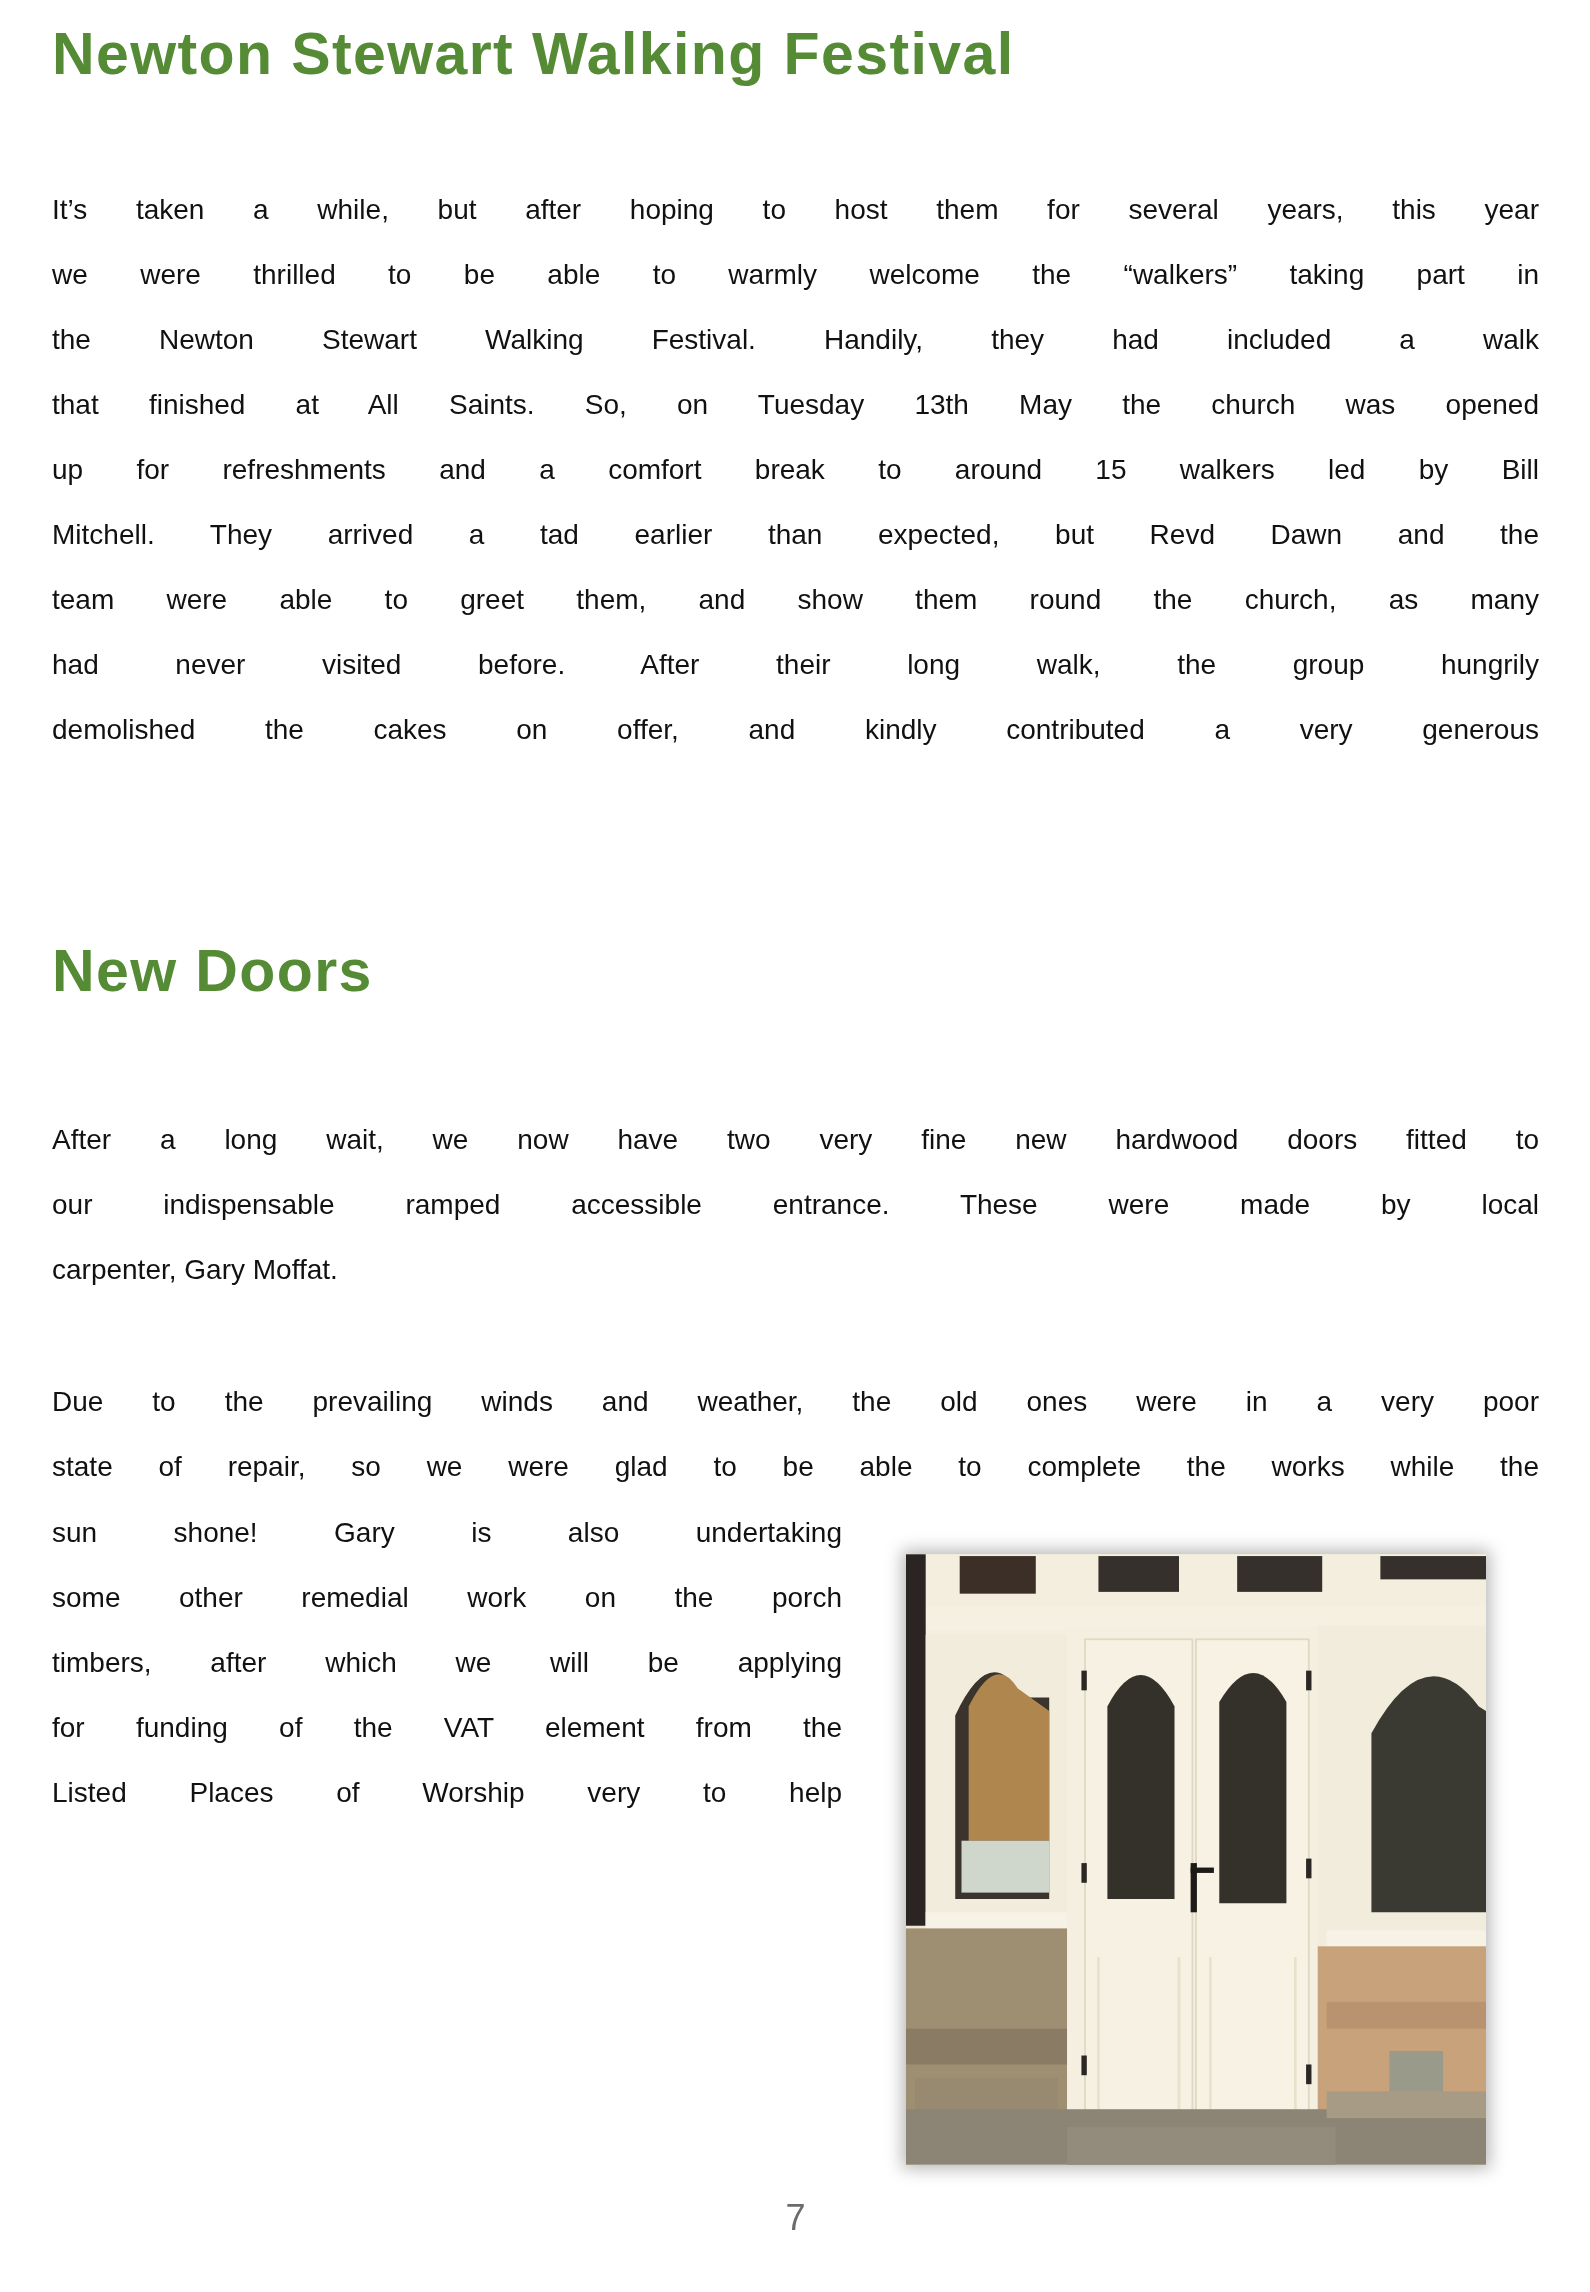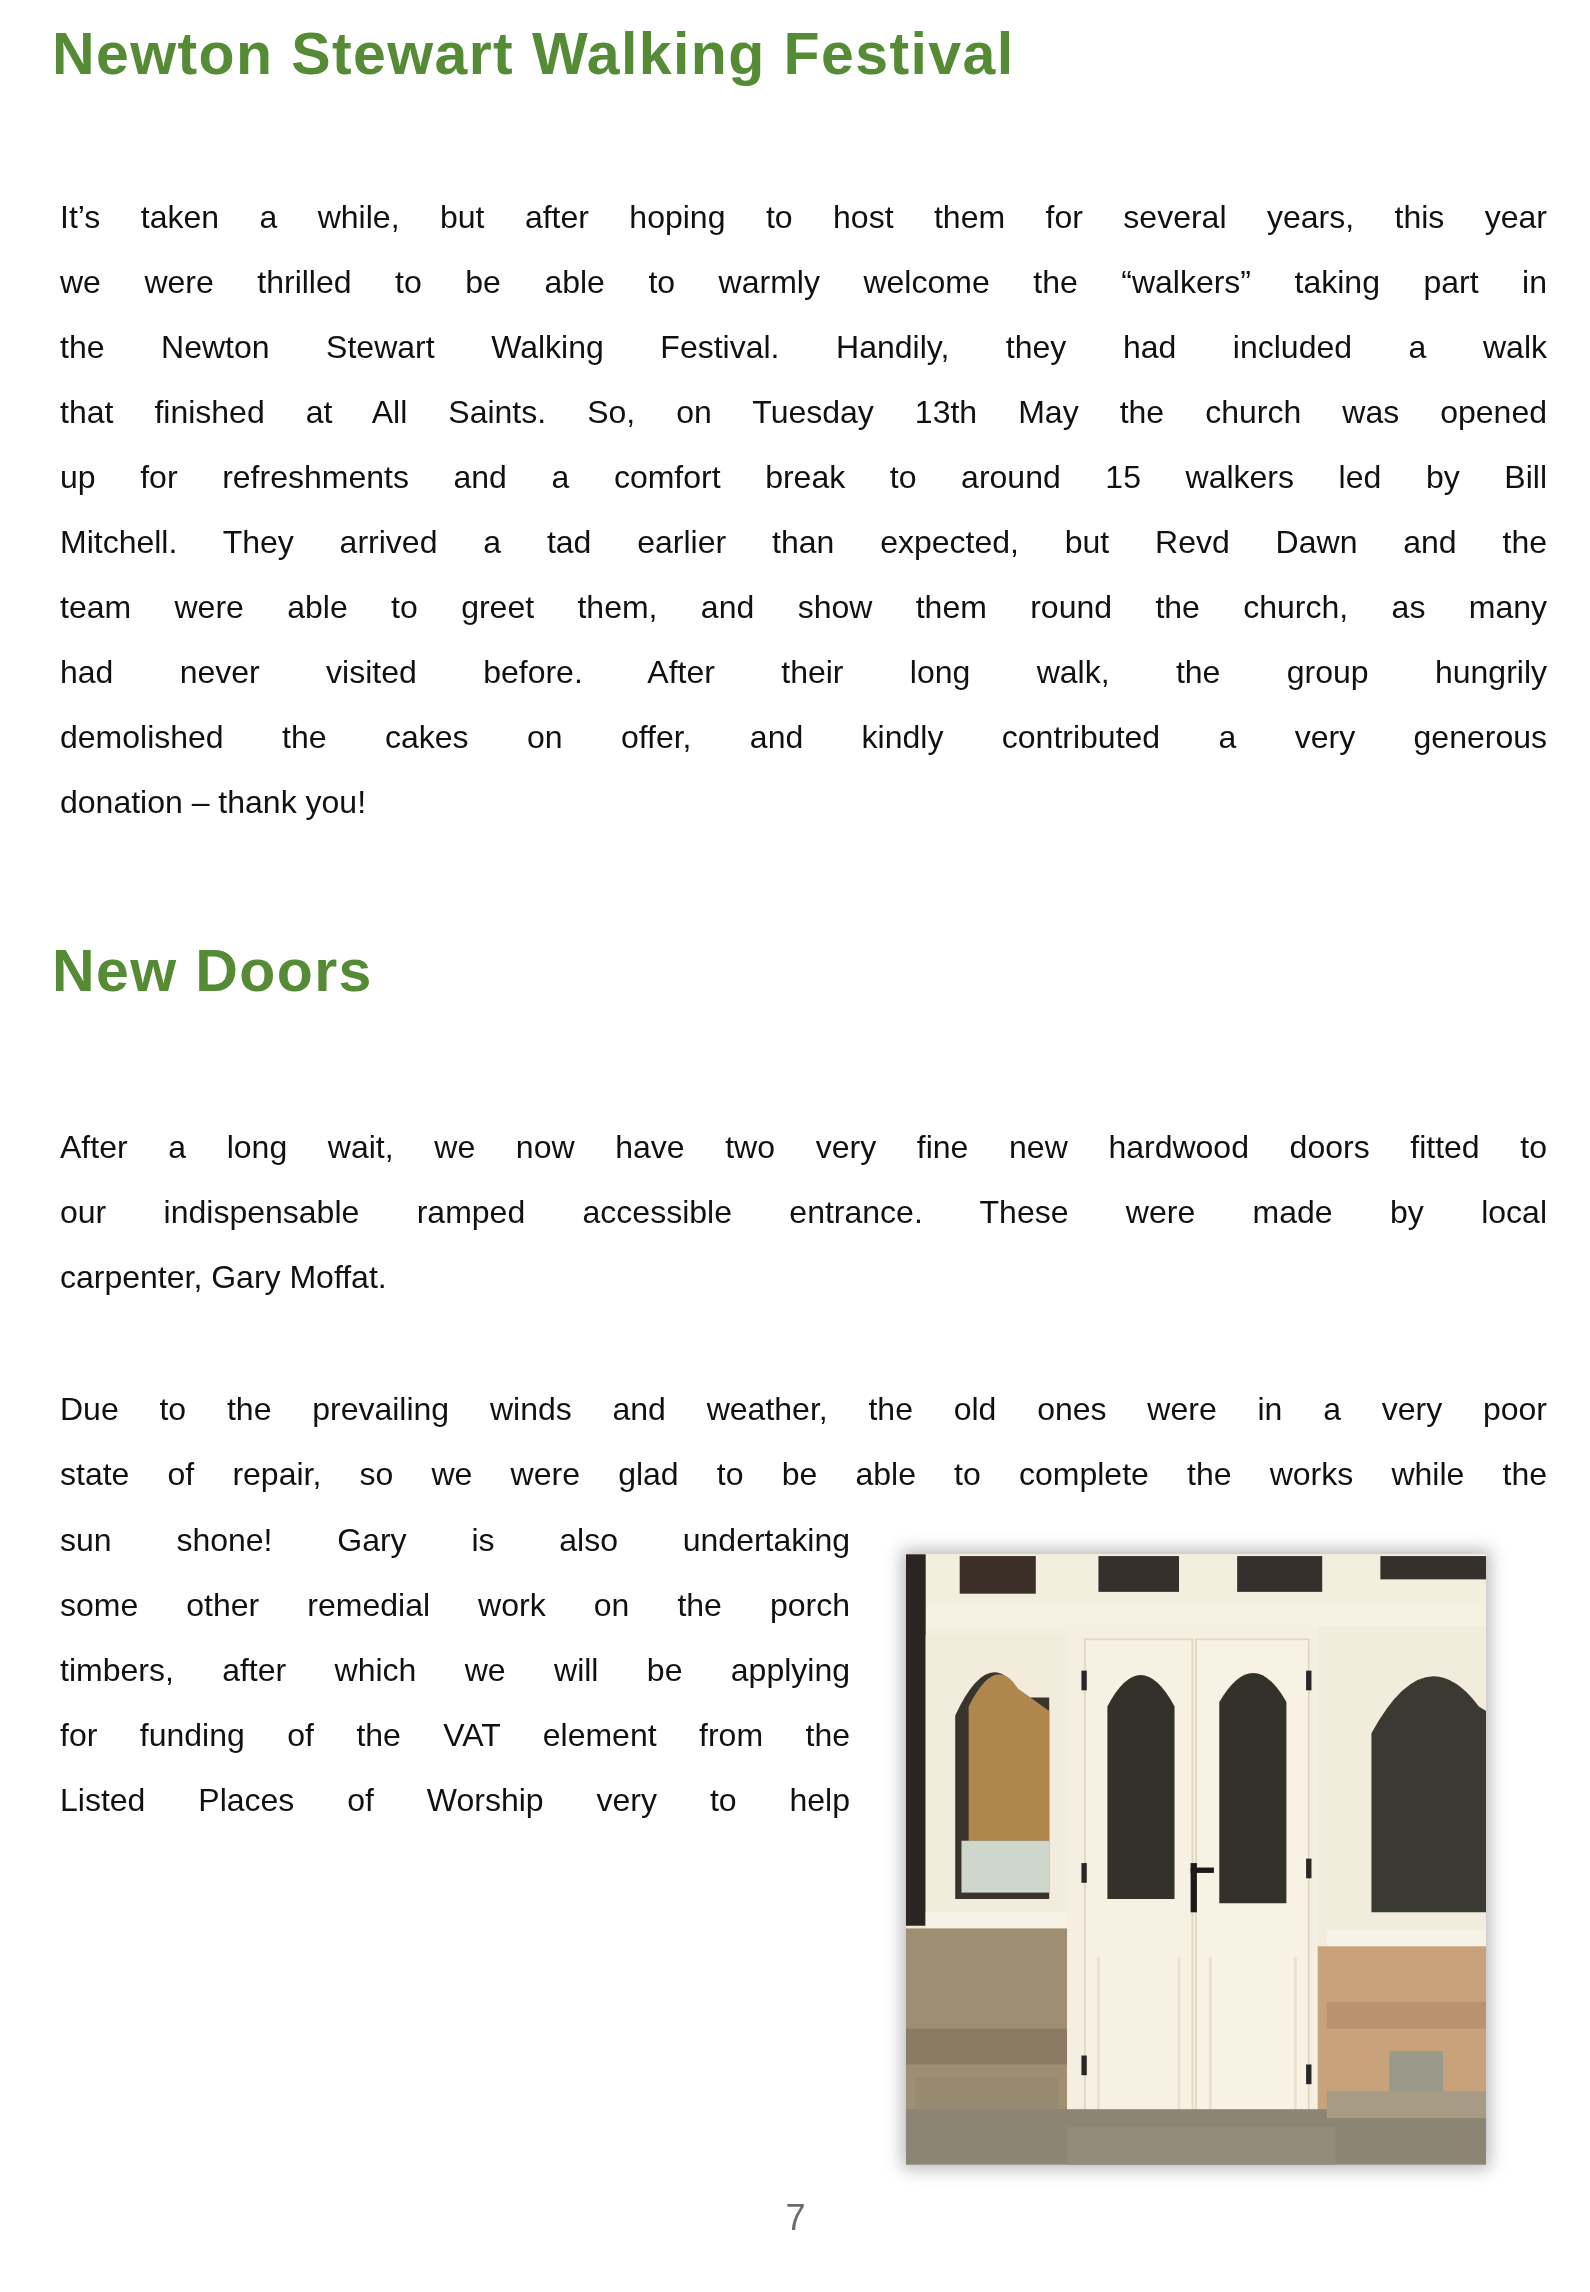--- a/index.html
+++ b/index.html
@@ -38,22 +38,22 @@
   }
   #h2 {
     top: 935px;
     font-size: 59px;
     line-height: 72px;
     letter-spacing: 1.4px;
   }
   .para {
     position: absolute;
     left: 52px;
-    margin: 8px;
-    font-size: 32px;
+    margin: 0;
+    font-size: 28px;
     line-height: 65px;
     text-align: justify;
     text-align-last: left;
     hyphens: none;
   }
   .line {
     display: block;
     text-align: justify;
     text-align-last: justify;
     white-space: nowrap;
@@ -100,21 +100,20 @@
   <div id="p1" class="para">
     <span class="line">It’s taken a while, but after hoping to host them for several years, this year</span>
     <span class="line">we were thrilled to be able to warmly welcome the “walkers” taking part in</span>
     <span class="line">the Newton Stewart Walking Festival. Handily, they had included a walk</span>
     <span class="line">that finished at All Saints. So, on Tuesday 13th May the church was opened</span>
     <span class="line">up for refreshments and a comfort break to around 15 walkers led by Bill</span>
     <span class="line">Mitchell. They arrived a tad earlier than expected, but Revd Dawn and the</span>
     <span class="line">team were able to greet them, and show them round the church, as many</span>
     <span class="line">had never visited before. After their long walk, the group hungrily</span>
     <span class="line">demolished the cakes on offer, and kindly contributed a very generous</span>
-    <span class="line last">donation – thank you!</span>
   </div>
 
   <h2 id="h2" class="heading">New Doors</h2>
 
   <div id="p2" class="para">
     <span class="line">After a long wait, we now have two very fine new hardwood doors fitted to</span>
     <span class="line">our indispensable ramped accessible entrance. These were made by local</span>
     <span class="line last">carpenter, Gary Moffat.</span>
   </div>
 

